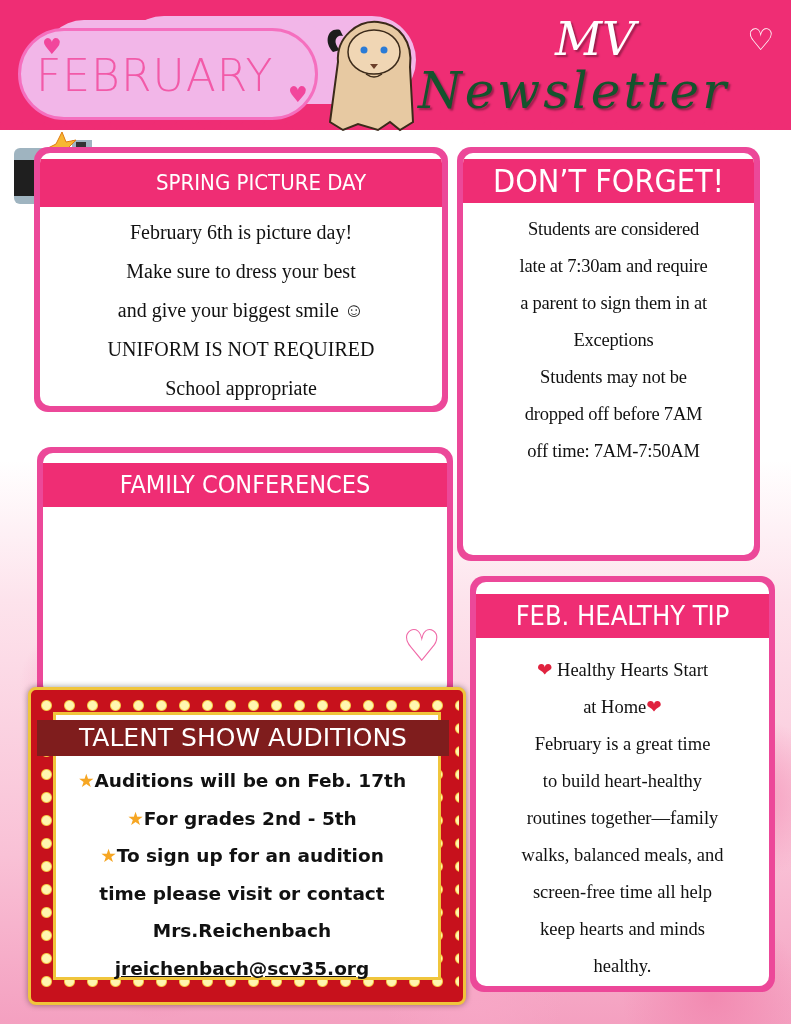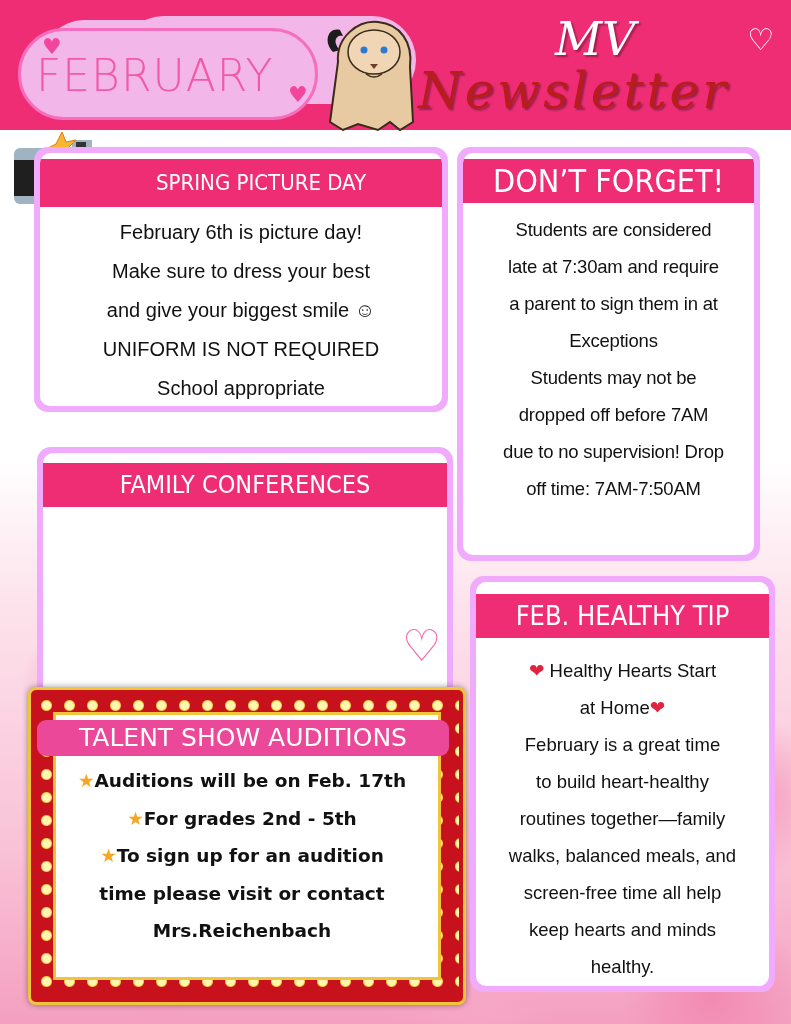--- a/index.html
+++ b/index.html
@@ -40,37 +40,37 @@
   .heart-sm { position: absolute; color: #f2469c; font-size: 22px; }
   .lion {
     position: absolute; left: 318px; top: 12px; width: 100px; height: 125px;
   }
   .mv-title {
     position: absolute; left: 555px; top: 12px; font-family: "DejaVu Serif", serif;
     font-style: italic; color: #fff; font-size: 46px; text-shadow: 2px 2px 2px rgba(0,0,0,0.35);
   }
   .nl-title {
     position: absolute; left: 418px; top: 62px; font-family: "DejaVu Serif", serif;
-    font-style: italic; color: #b91c1c; font-size: 50px; letter-spacing: 3px; text-shadow: 2px 2px 2px rgba(0,0,0,0.35);
+    font-style: italic; color: #14532d; font-size: 50px; letter-spacing: 3px; text-shadow: 2px 2px 2px rgba(0,0,0,0.35);
   }
   .balloon { position: absolute; left: 747px; top: 22px; color: #fff; font-size: 30px; }
 
   .card {
-    position: absolute; background: #f0abfc; border-radius: 14px; padding: 6px;
+    position: absolute; background: #ec4899; border-radius: 14px; padding: 6px;
   }
   .card .inner {
     background: #fff; border-radius: 10px; width: 100%; height: 100%; position: relative; overflow: hidden;
   }
   .card .hdr {
     position: absolute; left: 0; right: 0; background: #ef2d74; color: #fff;
     text-align: center; font-family: "DejaVu Sans Condensed", "DejaVu Sans", sans-serif;
   }
   .card .body {
     position: absolute; left: 0; right: 0; text-align: center; color: #111;
-    font-family: Liberation Sans, sans-serif;
+    font-family: Liberation Serif, serif;
   }
 
   
   #c1 { left: 34px; top: 147px; width: 414px; height: 265px; }
   #c1 .hdr { top: 6px; height: 48px; font-size: 22px; line-height: 48px; padding-left: 40px; }
   #c1 .body { top: 60px; font-size: 20px; line-height: 39px; }
 
   
   #c2 { left: 457px; top: 147px; width: 303px; height: 414px; }
   #c2 .hdr { top: 6px; height: 44px; font-size: 32px; line-height: 44px; }
@@ -97,21 +97,21 @@
     position: absolute; inset: 4px;
     background:
       radial-gradient(circle, #fff6b0 0 4px, #f6c544 5px, transparent 6px) 0 0 / 23px 23px repeat;
   }
   .marquee-inner {
     position: absolute; left: 22px; top: 22px; right: 22px; bottom: 22px;
     background: #fff; border: 3px solid #f0c53c;
   }
   .marquee .hdr {
     position: absolute; left: 6px; top: 30px; width: 412px; height: 36px;
-    background: #ec4899; color: #fff; font-size: 25px; line-height: 36px; text-align: center; border-radius: 9px;
+    background: #7f1d1d; color: #fff; font-size: 25px; line-height: 36px; text-align: center;
   }
   .marquee .body {
     position: absolute; left: 22px; right: 32px; top: 72px; text-align: center; color: #111;
     font-weight: bold; font-size: 18.5px; line-height: 37.5px;
   }
   .star { color: #f6a623; }
   .email { text-decoration: underline; color: #111; }
 
   .camera { position: absolute; left: 12px; top: 130px; width: 92px; height: 80px; }
 </style>
@@ -168,21 +168,20 @@
 <div class="card" id="c2">
   <div class="inner">
     <div class="hdr">DON’T FORGET!</div>
     <div class="body">
       <div>Students are considered</div>
       <div>late at 7:30am and require</div>
       <div>a parent to sign them in at</div>
       <div>Exceptions</div>
       <div>Students may not be</div>
       <div>dropped off before 7AM</div>
-      <div>due to no supervision! Drop</div>
       <div>off time: 7AM-7:50AM</div>
     </div>
   </div>
 </div>
 
 <div class="card" id="c3">
   <div class="inner">
     <div class="hdr">FAMILY CONFERENCES</div>
   </div>
 </div>
@@ -191,20 +190,21 @@
 <div class="marquee">
   <div class="bulbs"></div>
   <div class="marquee-inner"></div>
   <div class="hdr">TALENT SHOW AUDITIONS</div>
   <div class="body">
     <div><span class="star">★</span><span>Auditions will be on Feb. 17th</span></div>
     <div><span class="star">★</span><span>For grades 2nd - 5th</span></div>
     <div><span class="star">★</span><span>To sign up for an audition</span></div>
     <div>time please visit or contact</div>
     <div>Mrs.Reichenbach</div>
+    <div class="email">jreichenbach@scv35.org</div>
   </div>
 </div>
 
 <div class="card" id="c4">
   <div class="inner">
     <div class="hdr">FEB. HEALTHY TIP</div>
     <div class="body">
       <div><span style="color:#e0233f">❤</span> <span>Healthy Hearts Start</span></div>
       <div><span>at Home</span><span style="color:#e0233f">❤</span></div>
       <div>February is a great time</div>

